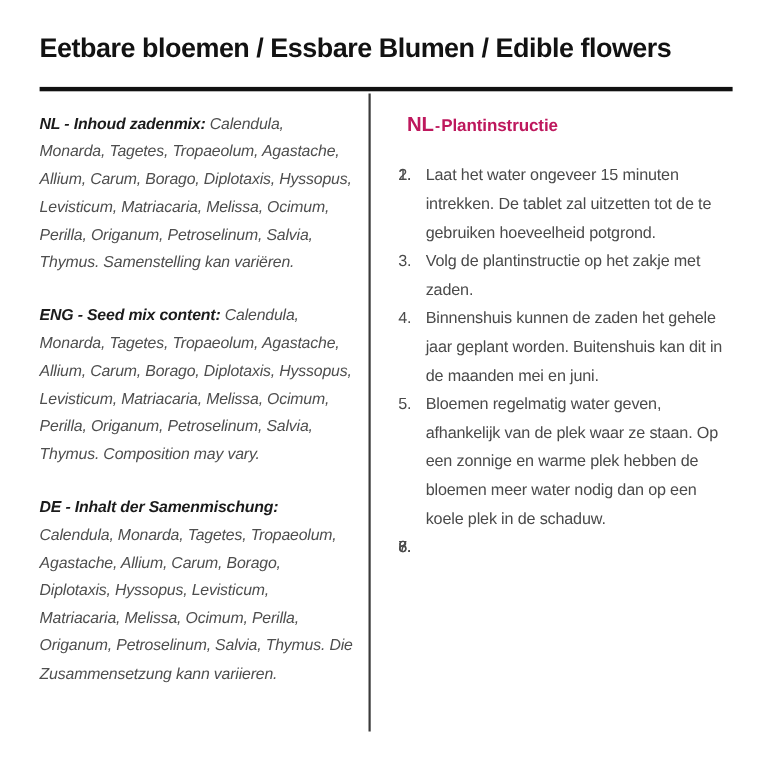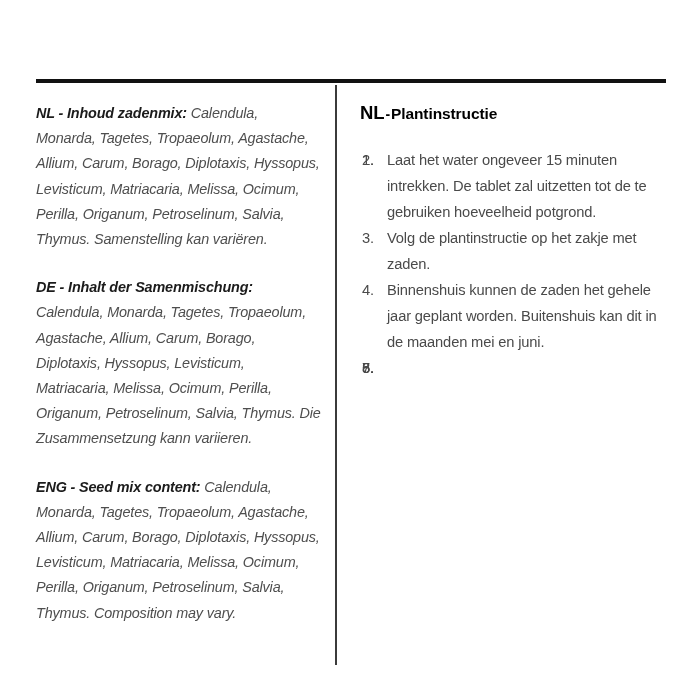--- a/index.html
+++ b/index.html
@@ -92,24 +92,25 @@
   .col-right {
     position: absolute;
     left: 360px;
     top: 103px;
     width: 306px;
   }
 
   .instr-heading {
     font-size: 15.5px;
     font-weight: bold;
-    color: #000000;
+    color: #be185d;
     letter-spacing: -0.1px;
     margin-bottom: 24px;
     line-height: 1.1;
+    margin-left: 10px;
   }
   .instr-heading .lang {
     font-size: 18.5px;
     font-weight: bold;
   }
   .instr-heading .sep {
     font-size: 14px;
     padding: 0 1px;
   }
 
@@ -136,42 +137,43 @@
     font-size: 14.7px;
     line-height: 26px;
     color: #4a4a4a;
   }
 </style>
 </head>
 <body>
 
 <div class="page">
 
+  <div class="title">Eetbare bloemen / Essbare Blumen / Edible flowers</div>
 
   <div class="title-rule"></div>
 
   <div class="col-divider"></div>
 
   <div class="col-left">
     <div id="seed-blocks">
         <div class="seed-block"><span class="seed-label">NL - Inhoud zadenmix:</span><span class="seed-body"> Calendula, Monarda, Tagetes, Tropaeolum, Agastache, Allium, Carum, Borago, Diplotaxis, Hyssopus, Levisticum, Matriacaria, Melissa, Ocimum, Perilla, Origanum, Petroselinum, Salvia, Thymus. Samenstelling kan variëren.</span></div>
+        <div class="seed-block"><span class="seed-label">ENG - Seed mix content:</span><span class="seed-body"> Calendula, Monarda, Tagetes, Tropaeolum, Agastache, Allium, Carum, Borago, Diplotaxis, Hyssopus, Levisticum, Matriacaria, Melissa, Ocimum, Perilla, Origanum, Petroselinum, Salvia, Thymus. Composition may vary.</span></div>
         <div class="seed-block"><span class="seed-label-block">DE - Inhalt der Samenmischung:</span><span class="seed-body">Calendula, Monarda, Tagetes, Tropaeolum, Agastache, Allium, Carum, Borago, Diplotaxis, Hyssopus, Levisticum, Matriacaria, Melissa, Ocimum, Perilla, Origanum, Petroselinum, Salvia, Thymus. Die Zusammensetzung kann variieren.</span></div>
-        <div class="seed-block"><span class="seed-label">ENG - Seed mix content:</span><span class="seed-body"> Calendula, Monarda, Tagetes, Tropaeolum, Agastache, Allium, Carum, Borago, Diplotaxis, Hyssopus, Levisticum, Matriacaria, Melissa, Ocimum, Perilla, Origanum, Petroselinum, Salvia, Thymus. Composition may vary.</span></div>
       </div>
   </div>
 
   <div class="col-right">
     <div class="instr-heading">
       <span class="lang">NL</span><span class="sep">-</span><span class="htext">Plantinstructie</span>
     </div>
     <ol class="instr-list" id="instr-list">
         <li class="instr-item"><span class="instr-num">1.</span></li>
         <li class="instr-item"><span class="instr-num">2.</span><span class="instr-text">Laat het water ongeveer 15 minuten intrekken. De tablet zal uitzetten tot de te gebruiken hoeveelheid potgrond.</span></li>
         <li class="instr-item"><span class="instr-num">3.</span><span class="instr-text">Volg de plantinstructie op het zakje met zaden.</span></li>
         <li class="instr-item"><span class="instr-num">4.</span><span class="instr-text">Binnenshuis kunnen de zaden het gehele jaar geplant worden. Buitenshuis kan dit in de maanden mei en juni.</span></li>
-        <li class="instr-item"><span class="instr-num">5.</span></li>
+        <li class="instr-item"><span class="instr-num">5.</span><span class="instr-text">Bloemen regelmatig water geven, afhankelijk van de plek waar ze staan. Op een zonnige en warme plek hebben de bloemen meer water nodig dan op een koele plek in de schaduw.</span></li>
         <li class="instr-item"><span class="instr-num">6.</span></li>
         <li class="instr-item"><span class="instr-num">7.</span></li>
         <li class="instr-item"><span class="instr-num">8.</span></li>
       </ol>
   </div>
 
 </div>
 
 </body></html>

